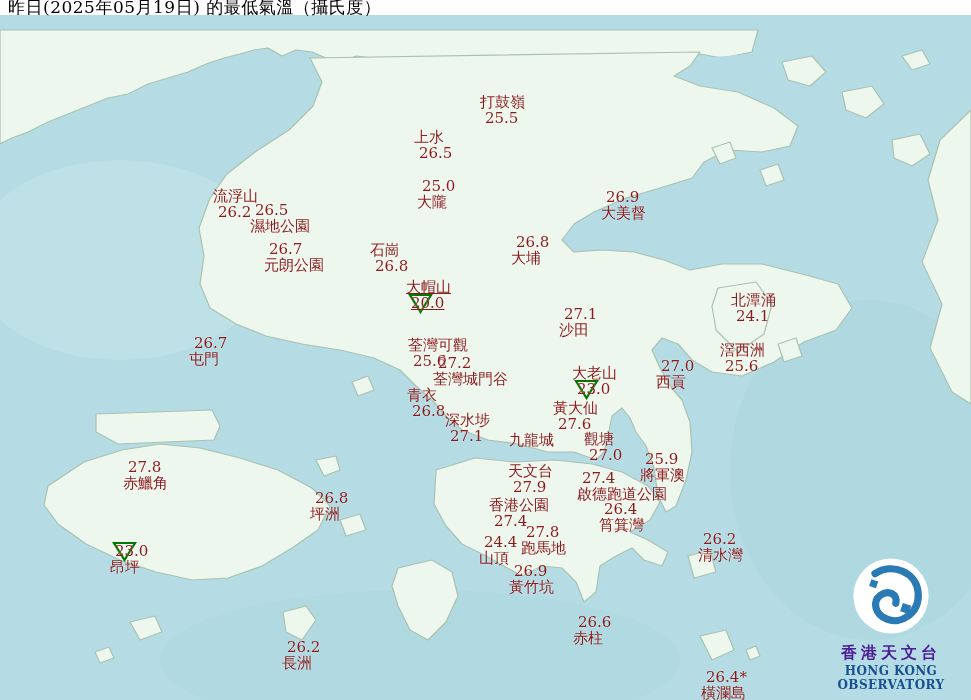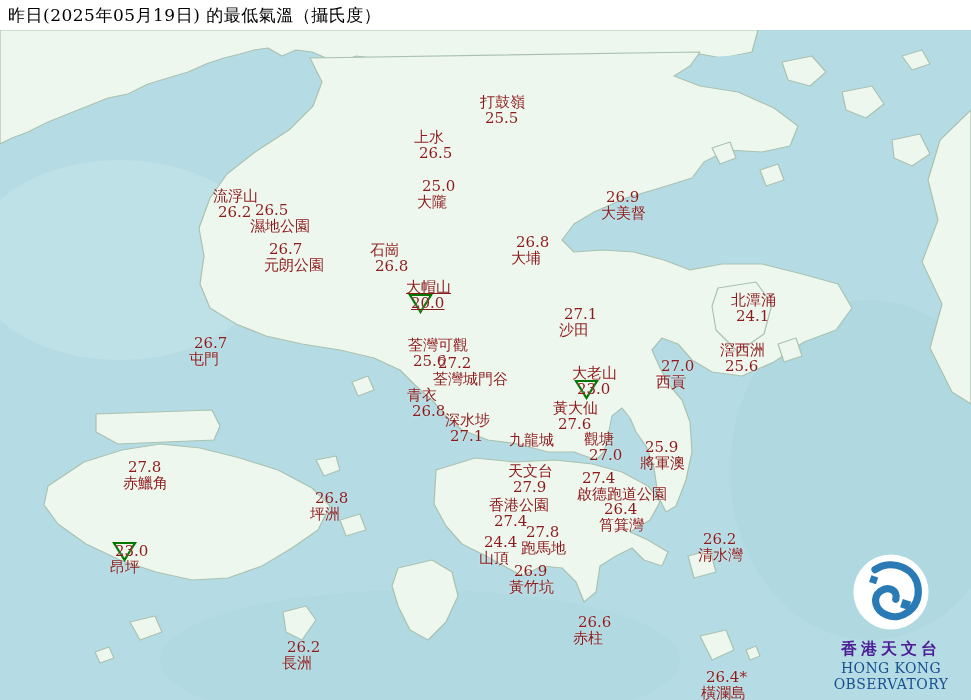--- a/index.html
+++ b/index.html
@@ -2,41 +2,41 @@
 <html><head>
 <meta charset="utf-8">
 <style>
   html,body{margin:0;padding:0;background:#888;}
   .screen{
     position:relative;width:971px;height:700px;overflow:hidden;
     background:#b5dce4;
     font-family:"DejaVu Serif","Liberation Serif",serif;
   }
   .titlebar{
-    position:absolute;top:0;left:0;width:100%;height:30px;background:#ffffff;
+    position:absolute;top:0;left:0;width:100%;height:15px;background:#ffffff;
     z-index:6;display:flex;align-items:center;box-sizing:border-box;padding-left:8px;
   }
   .titlebar .t{font-size:17px;color:#000;letter-spacing:0.5px;}
   svg.map{position:absolute;left:0;top:0;z-index:1;}
   .land{fill:#eef7ee;stroke:#a9c2b0;stroke-width:1.2;stroke-linejoin:round;}
   .water{fill:#b5dce4;stroke:none;}
   #stations{position:absolute;left:0;top:0;width:100%;height:100%;z-index:3;margin-top:45px;}
   .station{
     position:absolute;color:#8b1a1a;font-size:15px;line-height:16px;
     white-space:nowrap;text-shadow:0 0 2px rgba(255,255,255,0.5);
   }
   .station span{display:block;}
   .station .vline{margin-left:5px;position:relative;}
   .station .vtext{position:relative;display:inline;}
   .station .tri{position:absolute;left:-3px;top:-2px;}
   .logo{
     position:absolute;right:10px;bottom:8px;width:140px;text-align:center;z-index:5;
   }
   .logo .zh{color:#4c1d95;font-size:16px;font-weight:bold;letter-spacing:4px;margin-top:3px;}
-  .logo .en{color:#17508e;font-size:14px;letter-spacing:0.4px;}
+  .logo .en{color:#17508e;font-size:12px;letter-spacing:0.4px;font-weight:bold;}
 </style>
 </head>
 <body>
 
 <div class="screen">
 
   <svg class="map" width="971" height="700" viewBox="0 0 971 700">
     <rect x="0" y="0" width="971" height="700" fill="#b5dce4"></rect>
     <ellipse cx="120" cy="260" rx="150" ry="100" fill="#c4e4ea" opacity="0.55"></ellipse>
     <ellipse cx="870" cy="470" rx="140" ry="170" fill="#a8d2dc" opacity="0.45"></ellipse>
@@ -178,21 +178,21 @@
         <span class="sname">深水埗</span>
         <span class="vline"><span class="vtext">27.1</span></span>
       </div>
       <div class="station" style="left: 509px; top: 387px;">
         <span class="sname">九龍城</span>
       </div>
       <div class="station" style="left: 584px; top: 386px;">
         <span class="sname">觀塘</span>
         <span class="vline"><span class="vtext">27.0</span></span>
       </div>
-      <div class="station" style="left: 640px; top: 394px;">
+      <div class="station" style="left: 640px; top: 406px;">
         <span class="vline"><span class="vtext">25.9</span></span>
         <span class="sname">將軍澳</span>
       </div>
       <div class="station" style="left: 508px; top: 418px;">
         <span class="sname">天文台</span>
         <span class="vline"><span class="vtext">27.9</span></span>
       </div>
       <div class="station" style="left: 577px; top: 425px;">
         <span class="vline"><span class="vtext">27.4</span></span>
         <span class="sname">啟德跑道公園</span>

